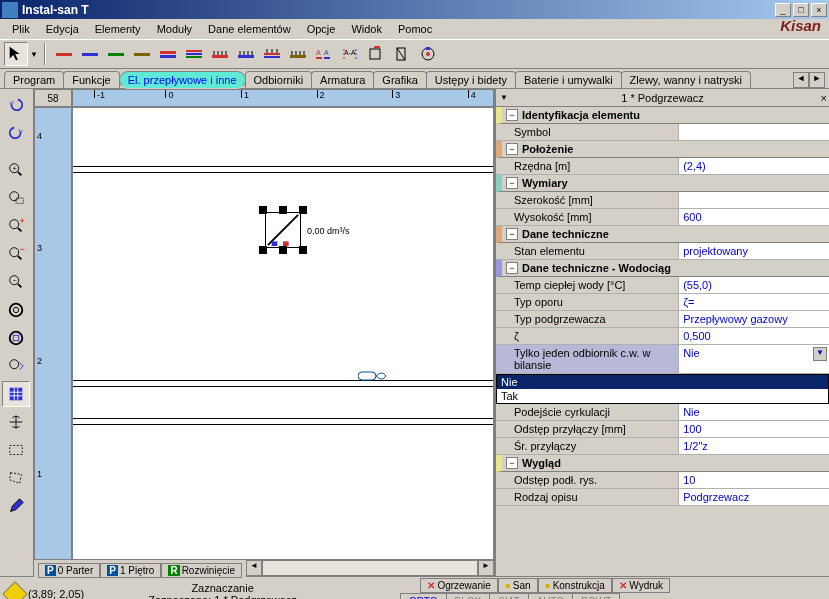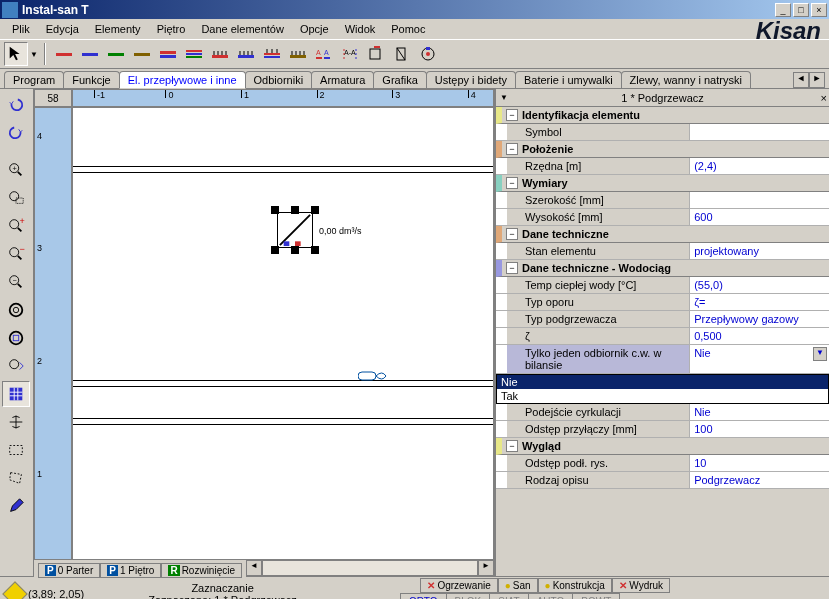--- a/index.html
+++ b/index.html
@@ -4,64 +4,64 @@
 <style>
 * { box-sizing: border-box; margin: 0; padding: 0; }
 body { font-family: Tahoma, Arial, sans-serif; font-size: 11px; background: #d4d0c8; width: 829px; height: 599px; overflow: hidden; }
 .titlebar { background: linear-gradient(to right, #0a246a, #a6caf0); height: 19px; display: flex; align-items: center; padding: 0 2px; color: #fff; }
 .titlebar .icon { width: 16px; height: 16px; background: #4080c0; margin-right: 4px; }
 .titlebar .title { flex: 1; font-weight: bold; font-size: 12px; }
 .titlebar .win-btns { display: flex; gap: 2px; }
 .titlebar .win-btn { width: 16px; height: 14px; background: #d4d0c8; border: 1px solid #fff; border-right-color: #808080; border-bottom-color: #808080; font-size: 9px; text-align: center; line-height: 12px; color: #000; cursor: pointer; }
 .menubar { background: #d4d0c8; height: 20px; display: flex; align-items: center; padding: 0 4px; position: relative; }
 .menubar .menu-item { padding: 2px 8px; cursor: pointer; }
-.brand { position: absolute; right: 8px; top: -2px; font-size: 24px; font-weight: bold; font-style: italic; color: #0f172a; text-align: center; }
+.brand { position: absolute; right: 8px; top: -2px; font-size: 15px; font-weight: bold; font-style: italic; color: #7f1d1d; text-align: center; }
 .toolbar { background: #d4d0c8; height: 30px; display: flex; align-items: center; padding: 2px 4px; border-top: 1px solid #fff; border-bottom: 1px solid #808080; gap: 2px; }
 .tool-btn { width: 24px; height: 24px; border: 1px solid transparent; display: flex; align-items: center; justify-content: center; cursor: pointer; }
 .tool-btn.sunken { border: 1px solid #808080; border-right-color: #fff; border-bottom-color: #fff; background: #e8e4dc; }
 .tool-btn svg { width: 20px; height: 18px; }
 .vsep { width: 2px; height: 22px; border-left: 1px solid #808080; border-right: 1px solid #fff; margin: 0 4px; }
 .tabstrip { background: #d4d0c8; height: 20px; display: flex; align-items: flex-end; padding: 0 4px; border-bottom: 1px solid #808080; }
 .tabstrip .tab { padding: 2px 8px; border: 1px solid #808080; border-bottom: none; background: #d4d0c8; margin-right: -1px; cursor: pointer; border-radius: 4px 4px 0 0; font-size: 11px; }
-.tabstrip .tab.active { background: #ffffff; border-bottom: 1px solid #d4d0c8; position: relative; top: 1px; color: #0000ff;}
+.tabstrip .tab.active { background: #5eead4; border-bottom: 1px solid #d4d0c8; position: relative; top: 1px; color: #0000ff; border-radius: 9px;}
 .tabstrip .nav-btns { margin-left: auto; display: flex; }
 .tabstrip .nav-btn { width: 16px; height: 16px; border: 1px solid #808080; background: #d4d0c8; text-align: center; cursor: pointer; font-size: 9px; }
 .workspace { display: flex; height: 487px; }
 .sidetool { width: 34px; background: #d4d0c8; border-right: 1px solid #808080; padding: 2px; display: flex; flex-direction: column; gap: 2px; }
 .sidetool .tool-btn { width: 28px; height: 26px; }
 .canvas-area { width: 460px; display: flex; flex-direction: column; background: #d4d0c8; }
 .ruler-corner { width: 38px; height: 18px; background: #d4d0c8; border: 1px solid #808080; display: flex; align-items: center; justify-content: center; font-size: 10px; }
 .ruler-row { display: flex; }
 .ruler-h { flex: 1; height: 18px; background: #a8c8e8; border: 1px solid #808080; position: relative; font-size: 9px; }
 .ruler-h .tick { position: absolute; top: 0; font-size: 9px; border-left: 1px solid #000; height: 8px; padding-left: 2px; }
 .canvas-row { display: flex; flex: 1; }
 .ruler-v { width: 38px; background: #a8c8e8; border: 1px solid #808080; position: relative; }
 .ruler-v .tick { position: absolute; left: 2px; font-size: 9px; }
 .canvas { flex: 1; background: #fff; position: relative; border: 1px solid #808080; overflow: hidden; }
 .canvas .hline { position: absolute; left: 0; right: 0; height: 1px; background: #000; }
-.selected-obj { position: absolute; left: 200px; top: 100px; width: 44px; height: 44px; }
+.selected-obj { position: absolute; left: 188px; top: 100px; width: 44px; height: 44px; }
 .selected-obj .handle { position: absolute; width: 8px; height: 8px; background: #000; }
 .selected-obj .body { position: absolute; left: 4px; top: 4px; right: 4px; bottom: 4px; background: #fff; border: 1px solid #000; }
 .canvas-obj2 { position: absolute; left: 285px; top: 260px; color:#0050a0; }
 .floor-tabs { height: 20px; background: #d4d0c8; display: flex; align-items: center; padding: 0 4px; border-top: 1px solid #808080; }
 .floor-tab { padding: 1px 6px; border: 1px solid #808080; background: #d4d0c8; font-size: 10px; cursor: pointer; display: flex; align-items: center; gap: 2px; }
 .floor-tab .badge { background: #0050a0; color: #fff; padding: 0 2px; font-weight: bold; }
 .floor-tab .badge.g { background: #008000; }
 .prop-panel { flex: 1; background: #d4d0c8; border-left: 2px solid #808080; display: flex; flex-direction: column; }
 .prop-header { height: 18px; background: #d4d0c8; border-bottom: 1px solid #808080; display: flex; align-items: center; justify-content: center; font-size: 11px; position: relative; }
 .prop-header .x { position: absolute; right: 2px; cursor: pointer; }
 .prop-body { flex: 1; overflow-y: auto; }
 .prop-section { background: #d4d0c8; font-weight: bold; padding: 2px 4px; border-bottom: 1px solid #808080; display: flex; align-items: center; border-left: 6px solid #888; }
 .prop-section.yellow { border-left-color: #e8e888; }
 .prop-section.orange { border-left-color: #e0a878; }
 .prop-section.blue { border-left-color: #9898e0; }
 .prop-section.teal { border-left-color: #88d0c0; }
 .prop-section .toggle { width: 12px; height: 12px; border: 1px solid #808080; background: #fff; margin-right: 4px; text-align: center; line-height: 10px; font-size: 9px; font-weight: normal; cursor:pointer; }
 .prop-row { display: flex; border-bottom: 1px solid #b0b0b0; background: #fff; }
-.prop-row .label { width: 55%; padding: 2px 4px 2px 18px; border-right: 1px solid #b0b0b0; background:#d4d0c8;margin-left:11px; }
+.prop-row .label { width: 55%; padding: 2px 4px 2px 18px; border-right: 1px solid #b0b0b0; background:#d4d0c8; }
 .prop-row .value { flex: 1; padding: 2px 4px; color: #0000d0; border-radius: 8px; }
 .prop-row.selected .label { background: #b8b8d8; }
 .prop-row.dropdown .value { background:#fff; position:relative;}
 .prop-row.dropdown .chev { position:absolute; right:2px; top:2px; width:14px; height:14px; background:#d4d0c8; border:1px solid #808080; text-align:center; font-size:8px; cursor:pointer;}
 .dropdown-list { position:relative; background:#fff; border:1px solid #000;}
 .dropdown-list .opt { padding:1px 4px; }
 .dropdown-list .opt.hl { background:#0a246a; color:#fff; }
 .statusbar { height: 34px; background: #d4d0c8; border-top: 1px solid #808080; display: flex; align-items: center; font-size: 11px; }
 .status-left { display: flex; align-items: center; gap: 4px; padding: 0 6px; width: 400px; }
 .status-diamond { width: 18px; height: 18px; background: #f0d000; border: 1px solid #808080; transform: rotate(45deg); }
@@ -86,21 +86,21 @@
     <div class="win-btn">_</div>
     <div class="win-btn">□</div>
     <div class="win-btn">×</div>
   </div>
 </div>
 
 <div class="menubar">
   <div class="menu-item">Plik</div>
   <div class="menu-item">Edycja</div>
   <div class="menu-item">Elementy</div>
-  <div class="menu-item">Piętro</div>
+  <div class="menu-item">Moduły</div>
   <div class="menu-item">Dane elementów</div>
   <div class="menu-item">Opcje</div>
   <div class="menu-item">Widok</div>
   <div class="menu-item">Pomoc</div>
   <div class="brand">Kisan</div>
 </div>
 
 <div class="toolbar">
   <div class="tool-btn sunken">
       <svg viewBox="0 0 20 20">
@@ -473,20 +473,24 @@
         <div class="opt">Tak</div>
       </div>
       <div class="prop-row">
           <div class="label">Podejście cyrkulacji</div>
           <div class="value">Nie</div>
         </div>
       <div class="prop-row">
           <div class="label">Odstęp przyłączy [mm]</div>
           <div class="value">100</div>
         </div>
+      <div class="prop-row">
+          <div class="label">Śr. przyłączy</div>
+          <div class="value">1/2"z</div>
+        </div>
 
       <div class="prop-section yellow">
           <span class="toggle">−</span>
           <span>Wygląd</span>
         </div>
       <div class="prop-row">
           <div class="label">Odstęp podł. rys.</div>
           <div class="value">10</div>
         </div>
       <div class="prop-row">

